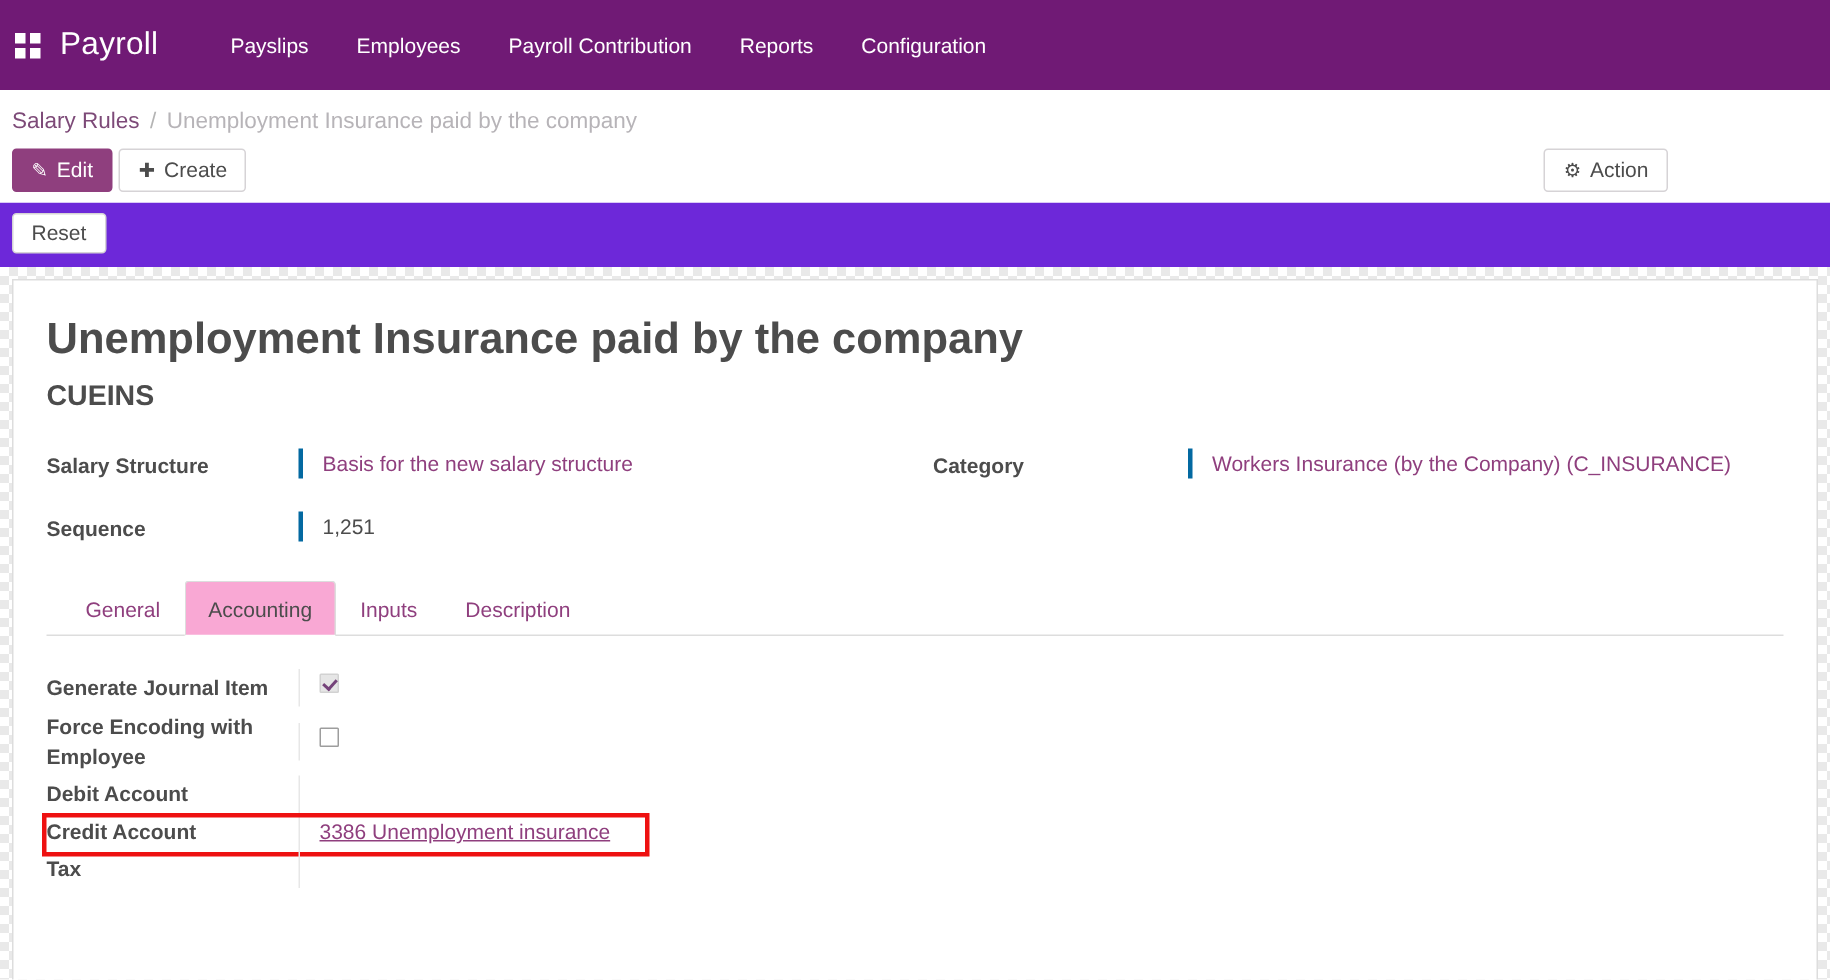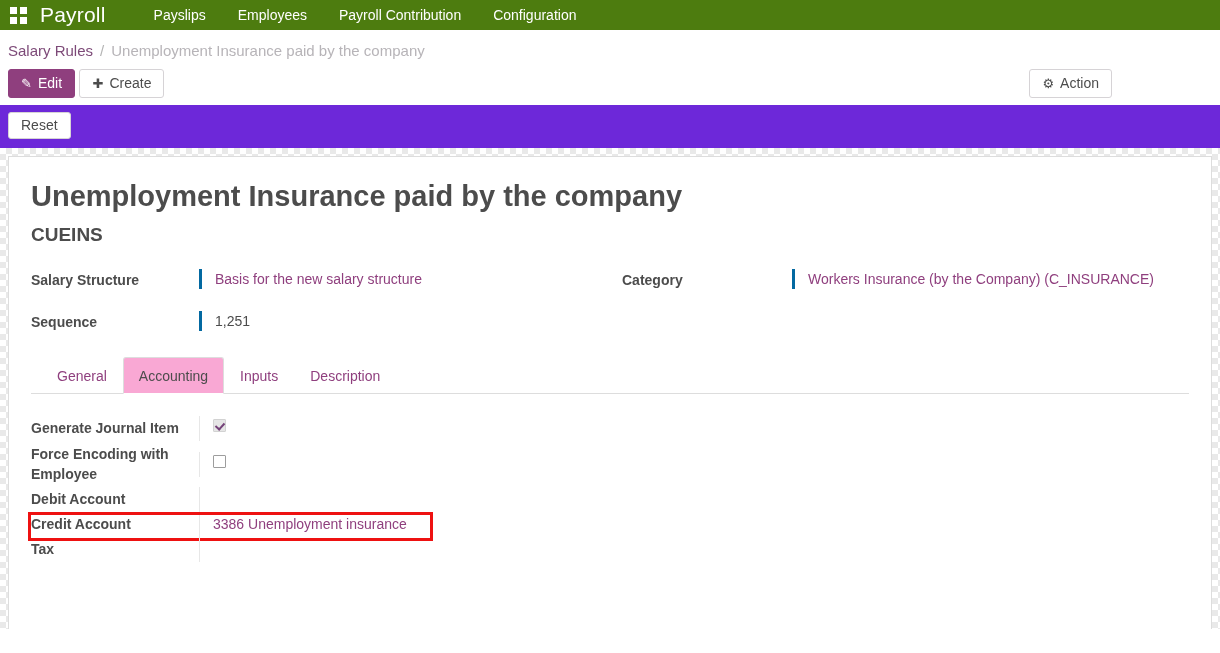--- a/index.html
+++ b/index.html
@@ -8,22 +8,22 @@
     width: 1220px; height: 653px;
     overflow: hidden;
     font-family: "Liberation Sans", sans-serif;
     background: #ffffff;
     color: #4c4c4c;
     -webkit-font-smoothing: antialiased;
   }
 
   
   .navbar {
-    height: 30px;
-    background: #4d7c0f;
+    height: 60px;
+    background: #701a75;
     display: flex;
     align-items: center;
     padding-left: 10px;
     color: #ffffff;
   }
   .apps-icon {
     width: 18px; height: 16px;
     display: grid;
     grid-template-columns: 7px 7px;
     grid-template-rows: 7px 7px;
@@ -225,20 +225,21 @@
     padding: 3px 0 3px 0;
   }
   .aval {
     flex: 1;
     font-size: 14px;
     color: #4c4c4c;
     border-left: 1px solid #e7e7e7;
     padding: 3px 0 3px 13px;
     line-height: 19px;
     min-height: 25px;
+    text-decoration: underline;
   }
   .aval.link { color: #8f3f7e; cursor: pointer; }
   .arow.h2 .alabel { line-height: 20px; }
 
   
   .hl {
     position: absolute;
     left: -3px;
     top: 0px;
     width: 405px;
@@ -255,20 +256,21 @@
   <span class="apps-icon">
     <i></i>
       <i></i>
       <i></i>
       <i></i>
   </span>
   <span class="brand">Payroll</span>
   <span class="nav-item">Payslips</span>
   <span class="nav-item">Employees</span>
   <span class="nav-item">Payroll Contribution</span>
+  <span class="nav-item">Reports</span>
   <span class="nav-item">Configuration</span>
 </div>
 
 <div class="breadcrumb">
   <span class="bc-link">Salary Rules</span>
   <span class="bc-sep">/</span>
   <span class="bc-current">Unemployment Insurance paid by the company</span>
 </div>
 
 <div class="cp">

